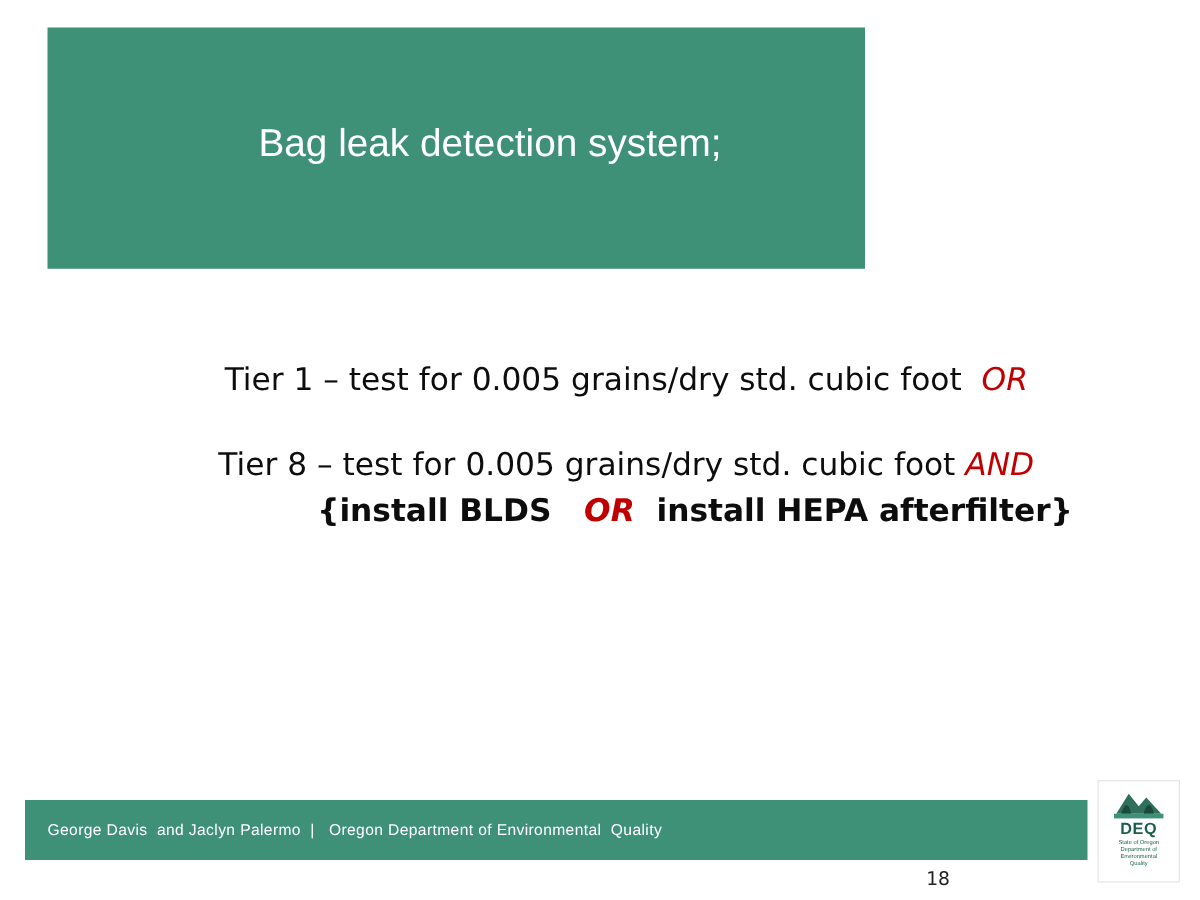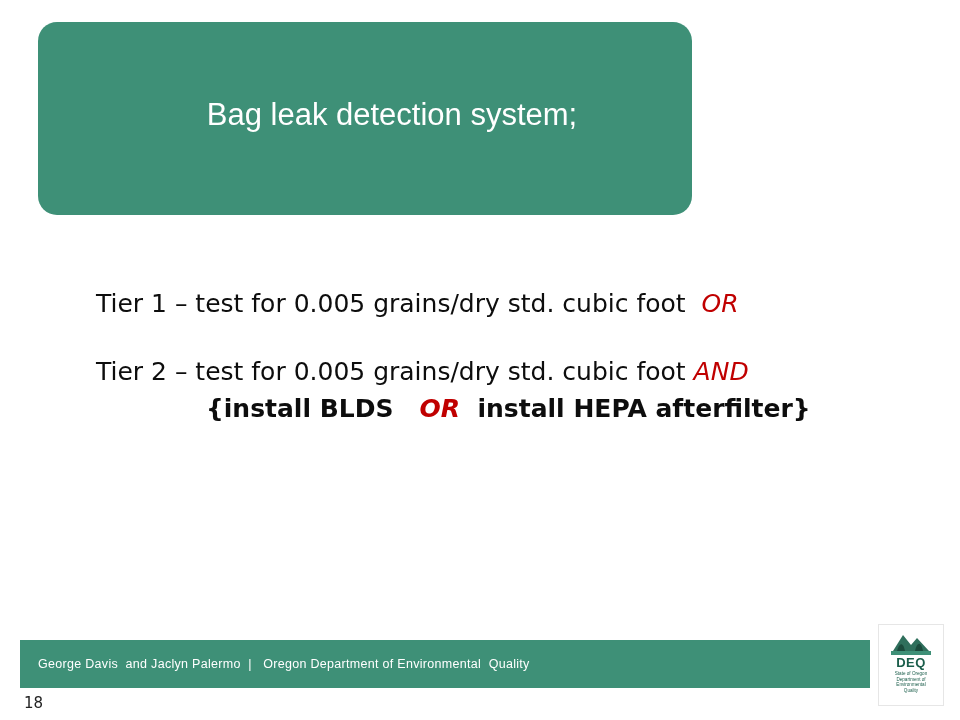--- a/index.html
+++ b/index.html
@@ -27,21 +27,20 @@
     left: 38px;
     top: 22px;
     width: 654px;
     height: 193px;
     background: #3e9077;
     display: flex;
     align-items: center;
     justify-content: center;
     box-sizing: border-box;
     padding: 6px 14px 14px 14px;
-    border-radius: 19px;
   }
   .title-text {
     color: #ffffff;
     font-size: 31px;
     line-height: 1.40;
     text-align: center;
     font-weight: 400;
     white-space: pre;
   }
   .title-line1 { display: block; text-align: center; }
@@ -54,20 +53,21 @@
     left: 96px;
     top: 285px;
     width: 810px;
     font-size: 25px;
     color: #0d0d0d;
     line-height: 1.50;
     font-family: "DejaVu Sans", sans-serif;
   }
   .body-line {
     white-space: pre;
+    text-align: center;
   }
   .body-line.indent {
     padding-left: 110px;
     font-weight: bold;
   }
   .body-line.spacer {
     height: 30px;
   }
   .op {
     color: #c00000;
@@ -131,44 +131,43 @@
     margin-top: 2px;
     white-space: pre-line;
   }
 
   
   .page-number {
     position: absolute;
     left: 0;
     top: 694px;
     width: 760px;
-    text-align: left;
+    text-align: right;
     font-size: 15px;
     color: #222222;
     font-family: "DejaVu Sans", sans-serif;
-    margin-left: 24px;
   }
 </style>
 </head>
 <body>
 
 <div class="slide">
 
   <div class="title-banner">
     <div class="title-text">
       <span class="title-line1">(3) &amp; (5) Test to show 0.005 gr/dscf;</span>
       <span class="title-line2">Bag leak detection system;</span>
       <span class="title-line3">HEPA afterfilter</span>
     </div>
   </div>
 
   <div class="body-block">
     <div class="body-line"><span>Tier 1 – test for 0.005 grains/dry std. cubic foot  </span><span class="op">OR</span></div>
     <div class="body-line spacer"></div>
-    <div class="body-line"><span>Tier 2 – test for 0.005 grains/dry std. cubic foot </span><span class="op">AND</span></div>
+    <div class="body-line"><span>Tier 8 – test for 0.005 grains/dry std. cubic foot </span><span class="op">AND</span></div>
     <div class="body-line indent"><span>{install BLDS   </span><span class="op">OR</span><span>  install HEPA afterfilter}</span></div>
   </div>
 
   <div class="footer-bar">
     <div class="footer-text">George Davis  and Jaclyn Palermo  |   Oregon Department of Environmental  Quality</div>
   </div>
 
   <div class="logo-box">
     <div class="logo-mark">
       <svg width="40" height="26" viewBox="0 0 40 26" xmlns="http://www.w3.org/2000/svg">

